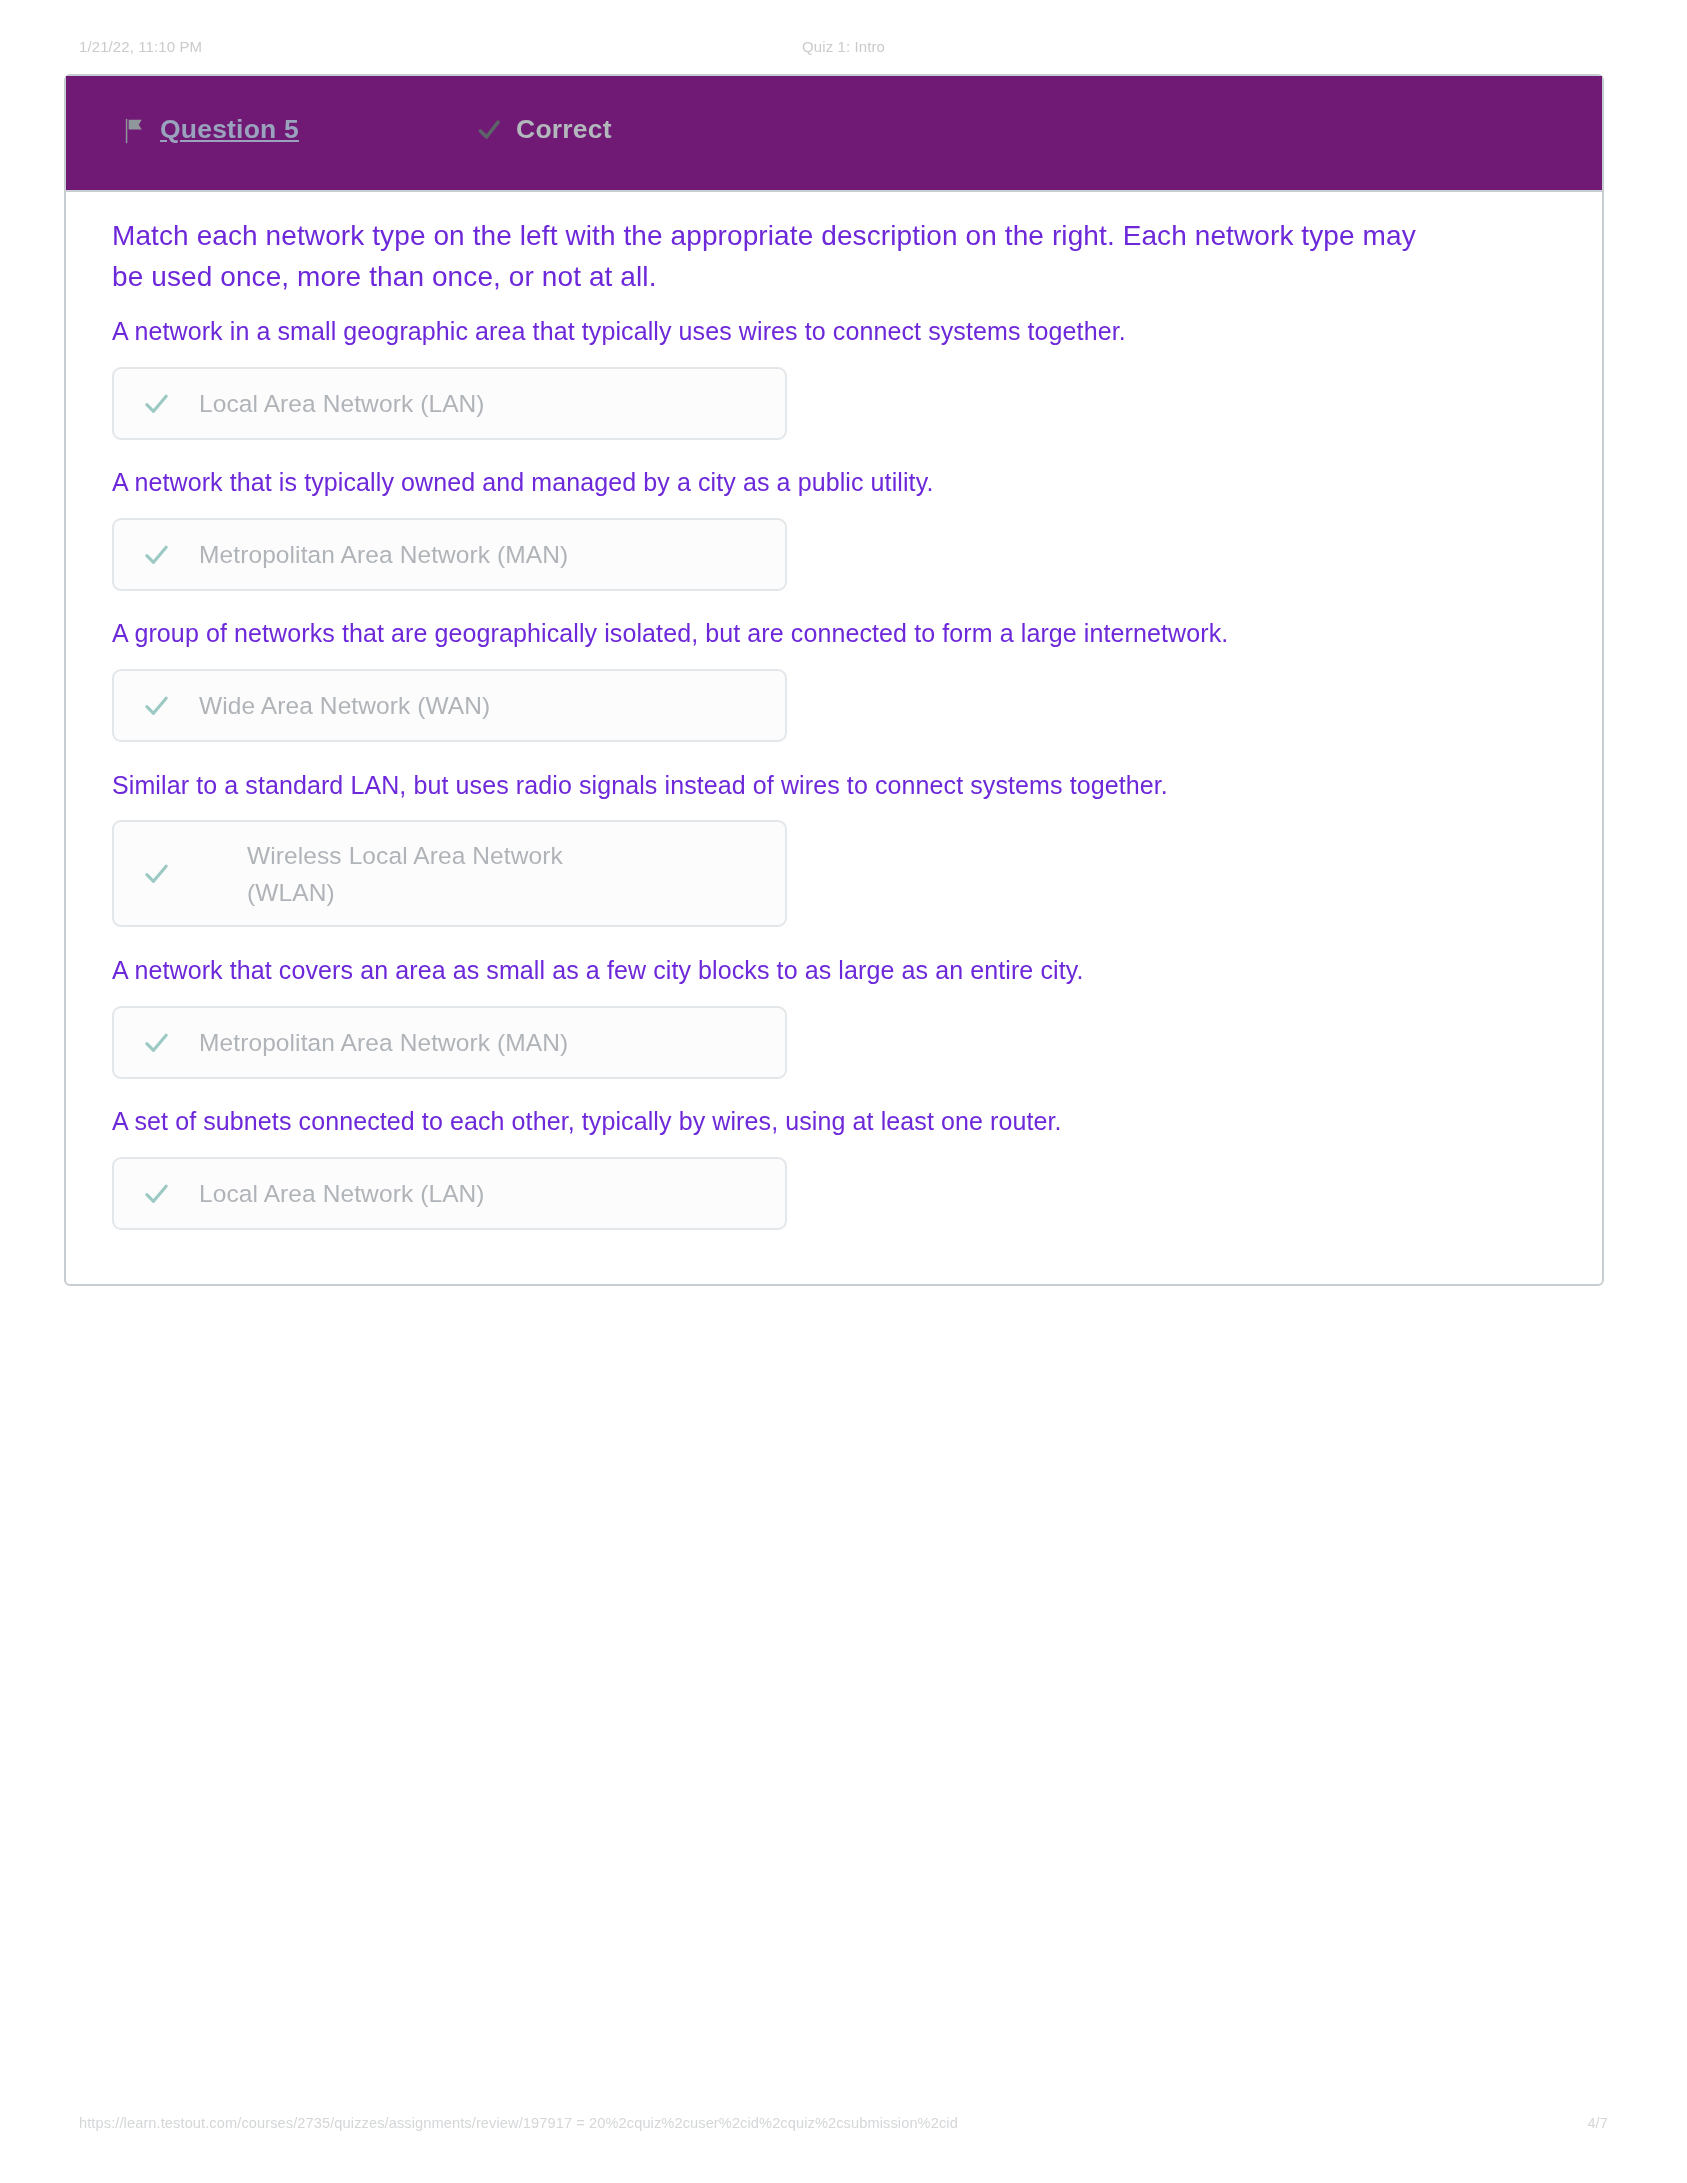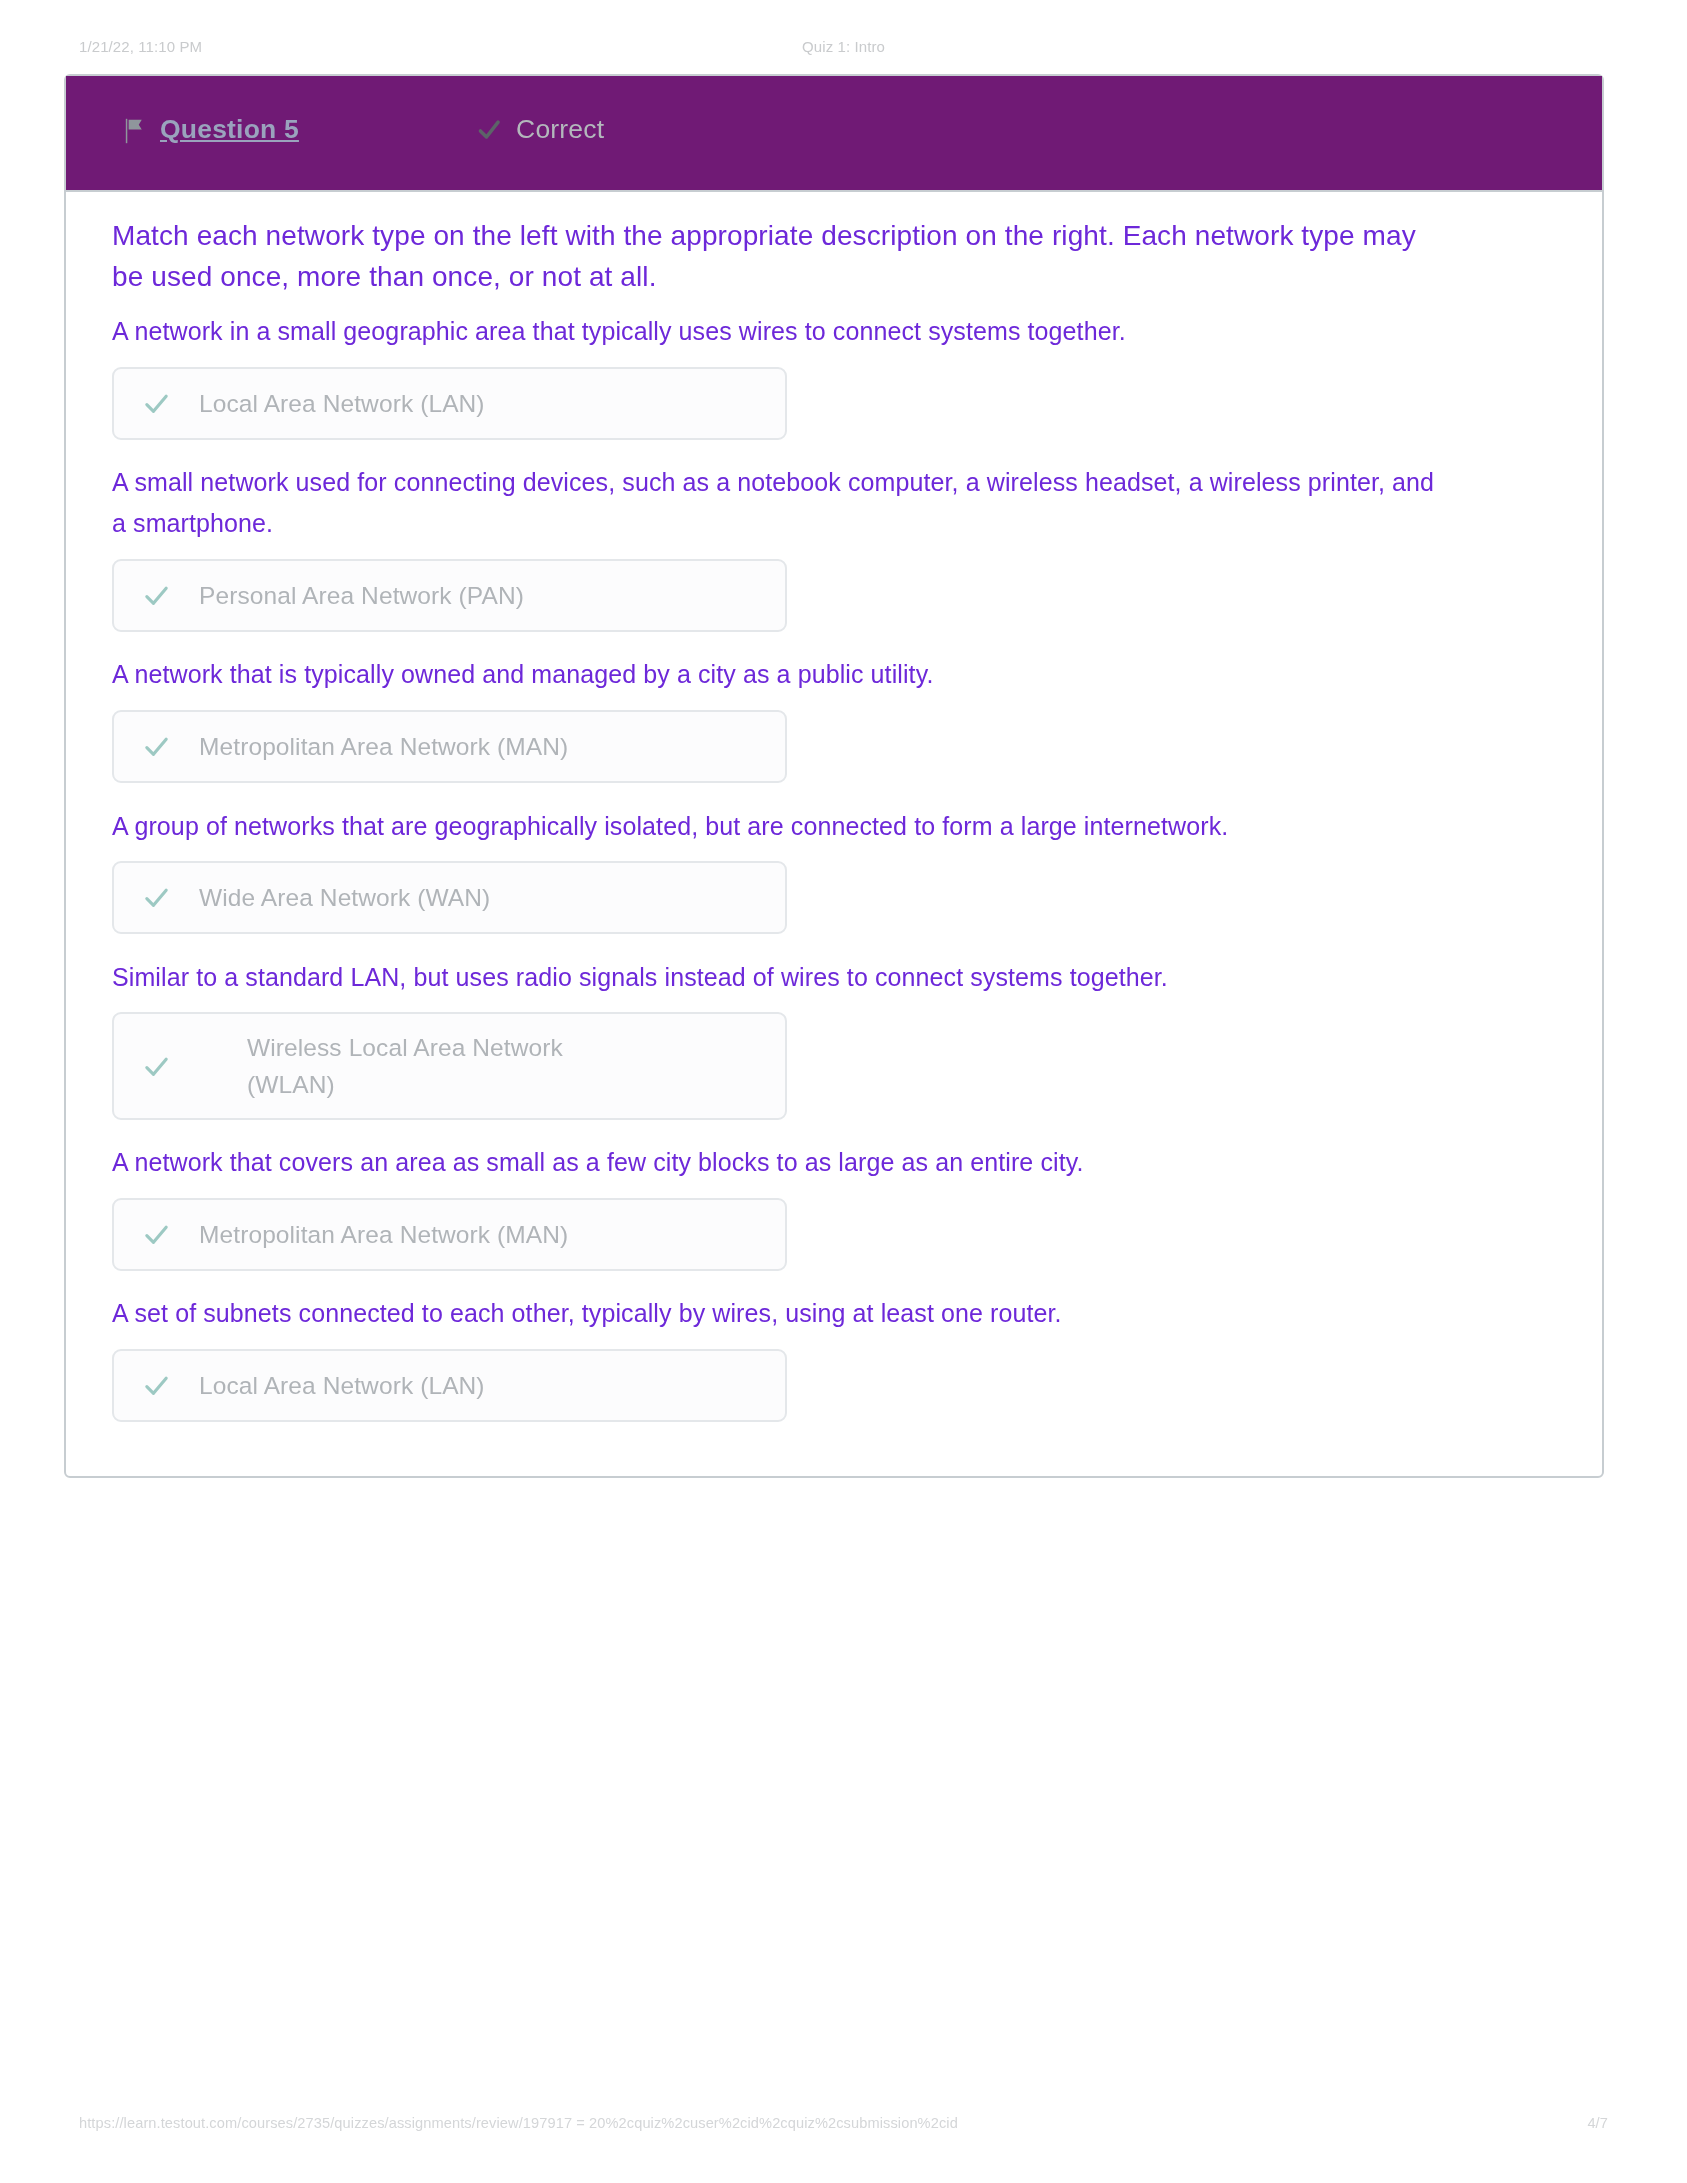--- a/index.html
+++ b/index.html
@@ -101,20 +101,21 @@
     color: #5c6468;
     margin-right: 10.6px;
   }
   .q-status-icon svg { display: block; }
   .q-status-text {
     display: inline-block;
     vertical-align: middle;
     font-size: 26.5px;
     color: #b3b8bc;
     letter-spacing: 0.2px;
+    font-weight: bold;
   }
 
   
   .question-body {
     padding: 22.5px 46px 41px 46px;
   }
 
   .q-intro {
     font-size: 28px;
     line-height: 41px;
@@ -235,33 +236,20 @@
           <span class="answer-check">
             <svg viewBox="0 0 24 24" width="29" height="29" fill="none" stroke="currentColor" stroke-width="2.6" stroke-linecap="round" stroke-linejoin="round" aria-hidden="true">
               <path d="M4 13 L9.5 18.5 L20 6"></path>
             </svg>
           </span>
           <span class="answer-label">Local Area Network (LAN)</span>
         </div>
       </div>
     </div>
 
-    <div class="match-row">
-      <p class="match-prompt">A small network used for connecting devices, such as a notebook computer, a wireless headset, a wireless printer, and a smartphone.</p>
-      <div class="answer-shell">
-        <div class="answer-box">
-          <span class="answer-check">
-            <svg viewBox="0 0 24 24" width="29" height="29" fill="none" stroke="currentColor" stroke-width="2.6" stroke-linecap="round" stroke-linejoin="round" aria-hidden="true">
-              <path d="M4 13 L9.5 18.5 L20 6"></path>
-            </svg>
-          </span>
-          <span class="answer-label">Personal Area Network (PAN)</span>
-        </div>
-      </div>
-    </div>
 
     <div class="match-row">
       <p class="match-prompt">A network that is typically owned and managed by a city as a public utility.</p>
       <div class="answer-shell">
         <div class="answer-box">
           <span class="answer-check">
             <svg viewBox="0 0 24 24" width="29" height="29" fill="none" stroke="currentColor" stroke-width="2.6" stroke-linecap="round" stroke-linejoin="round" aria-hidden="true">
               <path d="M4 13 L9.5 18.5 L20 6"></path>
             </svg>
           </span>

